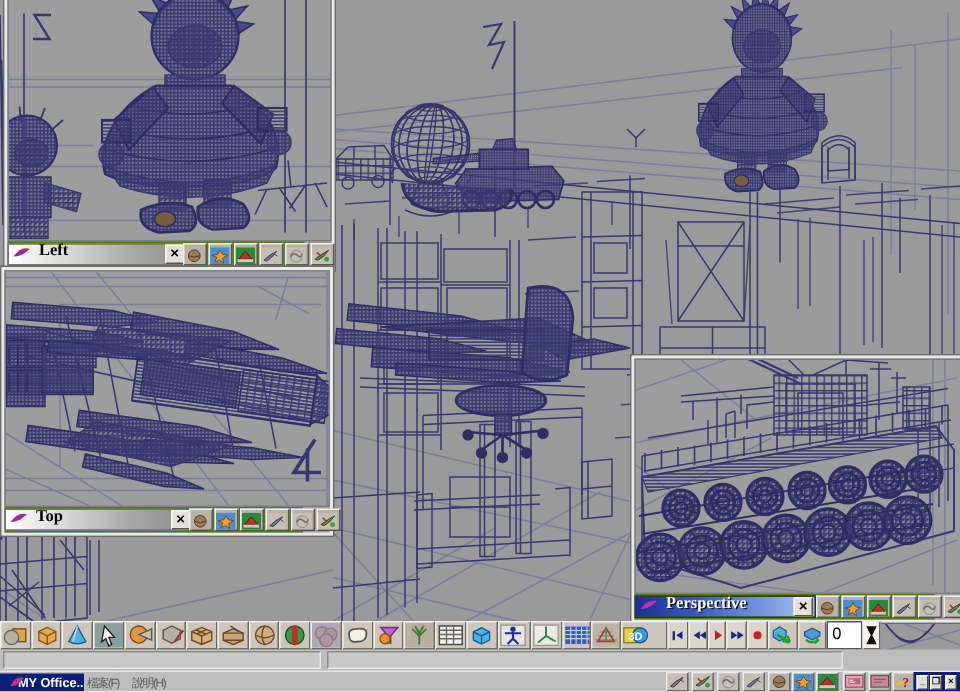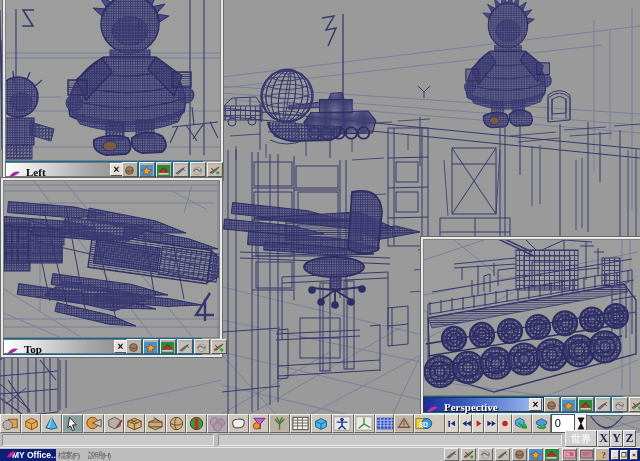--- a/index.html
+++ b/index.html
@@ -2,21 +2,21 @@
 <html><head>
 <meta charset="utf-8">
 <style>
 html,body{margin:0;padding:0;}
 *{box-sizing:border-box;}
 #screen{position:relative;width:640px;height:461px;background:#9a9a9a;overflow:hidden;filter:blur(0.4px);
   font-family:"Liberation Sans",sans-serif;}
 .win{position:absolute;background:#9d9d9d;border:2px solid #e9e9e9;box-shadow:0 0 0 1px #6a6a6a;}
 .vp{position:absolute;left:0;top:0;right:0;bottom:17px;background:#9d9d9d;border:1px solid #808080;overflow:hidden;}
 .vp svg{position:absolute;left:0;top:0;}
-.tbar{position:absolute;left:0;right:18px;bottom:0;height:17px;display:flex;align-items:flex-end;background:#0369a1;}
+.tbar{position:absolute;left:0;right:18px;bottom:0;height:17px;display:flex;align-items:flex-start;background:#4d7c0f;}
 .tbar .grad{position:absolute;left:0;top:1px;bottom:1px;width:121px;}
 .tgrey{background:linear-gradient(90deg,#ffffff 0%,#dcdcdc 30%,#a8a8a8 70%,#8f8f8f 100%);border:1px solid #777;}
 .tblue{background:linear-gradient(90deg,#1a2f96 0%,#3a5cc0 35%,#7b9ce0 75%,#aac4f2 100%);border:1px solid #333;}
 .ticon{position:relative;width:14px;height:12px;margin-left:3px;z-index:2;}
 .ttext{position:relative;z-index:2;font-weight:bold;font-size:11px;margin-left:4px;color:#000;font-family:"Liberation Serif",serif;}
 .tblue-t{color:#fff;text-shadow:1px 1px 0 #001;}
 .xbtn{position:absolute;top:2px;width:13px;height:13px;background:#e4e1da;border:1px solid;border-color:#fff #555 #555 #fff;z-index:3;
   font-size:10px;font-weight:bold;line-height:11px;text-align:center;color:#000;}
 .micons{position:absolute;top:1px;height:15px;display:flex;z-index:3;}
 .mb{width:16px;height:15px;margin-right:1px;border:1px solid;border-color:#f2f0ea #5a5750 #5a5750 #f2f0ea;background:#b8b2a8;position:relative;overflow:hidden;}
@@ -855,26 +855,20 @@
         <svg width="10" height="17" style="position:absolute;left:0;top:0">
           <path d="M1.5,2.5 L8.5,2.5 L5.5,8.5 L8.5,14.5 L1.5,14.5 L4.5,8.5 Z" fill="#111"></path>
         </svg>
       </div>
     </div>
 
   <div id="status">
     <div class="spanel" style="left:2px;width:212px;"></div>
     <div class="spanel" style="left:218px;width:344px;"></div>
   </div>
-  <div id="xyz">
-    <div class="xyzb" style="width:32px;color:#f2f2f2;font-family:'Liberation Sans',sans-serif;font-size:10px;font-weight:bold;">世界</div>
-    <div class="xyzb" style="width:13px;">X</div>
-    <div class="xyzb" style="width:13px;">Y</div>
-    <div class="xyzb" style="width:13px;">Z</div>
-  </div>
 
   <div id="taskbar">
     <svg width="12" height="12" style="position:absolute;left:5px;top:1px;z-index:2">
       <path d="M2,8 Q6,1 11,3 L7,7 Q4,9 2,8Z" fill="#c8289a"></path>
     </svg>
     <div id="tksel">MY Office..</div>
     <div class="menu" style="left:58px;">檔案(F)</div>
     <div class="menu" style="left:88px;">說明(H)</div>
     <div class="tkb" style="left:444px">
         <svg width="13" height="11" viewBox="0 0 20 17">

